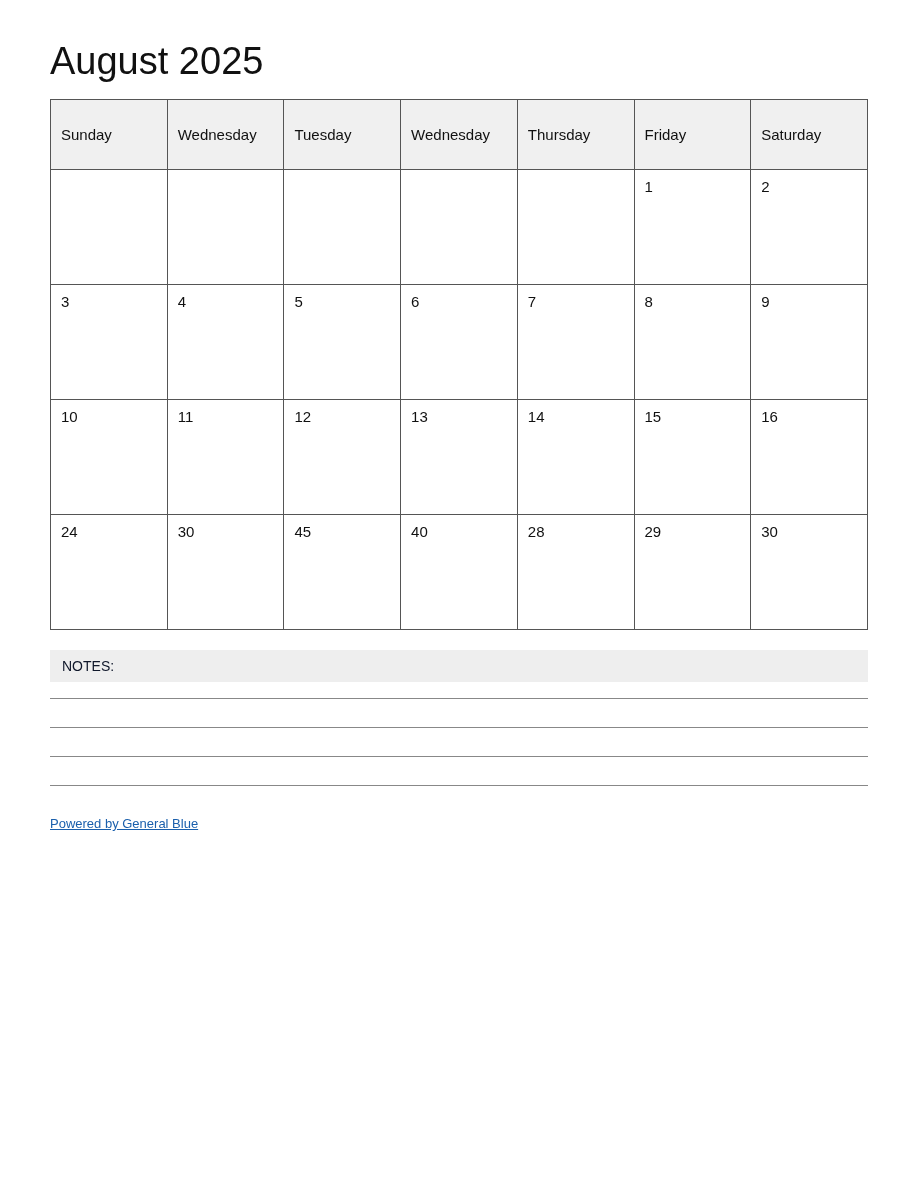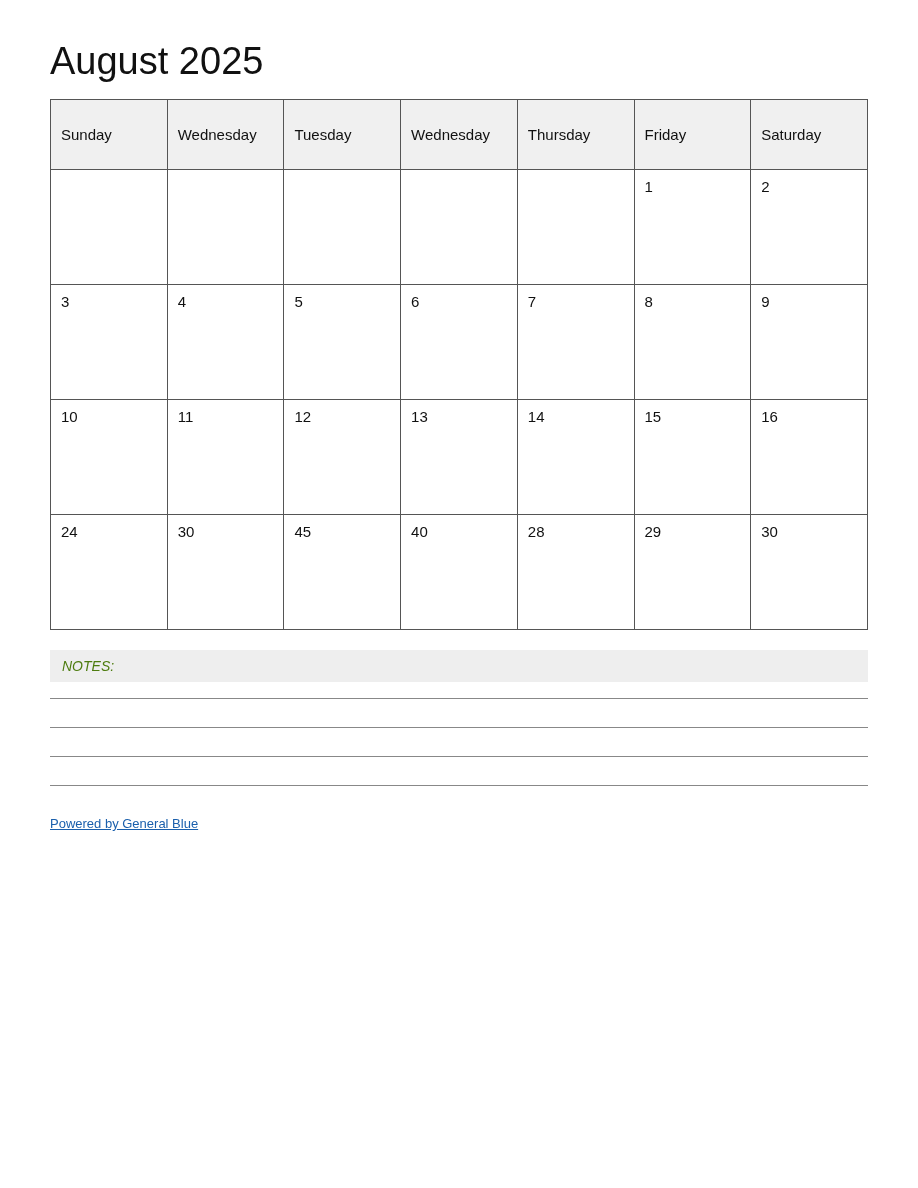--- a/index.html
+++ b/index.html
@@ -61,25 +61,24 @@
 
     .notes-section {
       margin-top: 20px;
       width: 100%;
     }
 
     .notes-label {
       background: #eeeeee;
       padding: 8px 12px;
       font-size: 14px;
-      color: #4d7c0f;
+      color: #0f172a;
       display: block;
       width: 100%;
       margin-bottom: 16px;
-      font-style: italic;
     }
 
     .notes-lines {
       width: 100%;
     }
 
     .notes-line {
       display: block;
       width: 100%;
       height: 1px;

